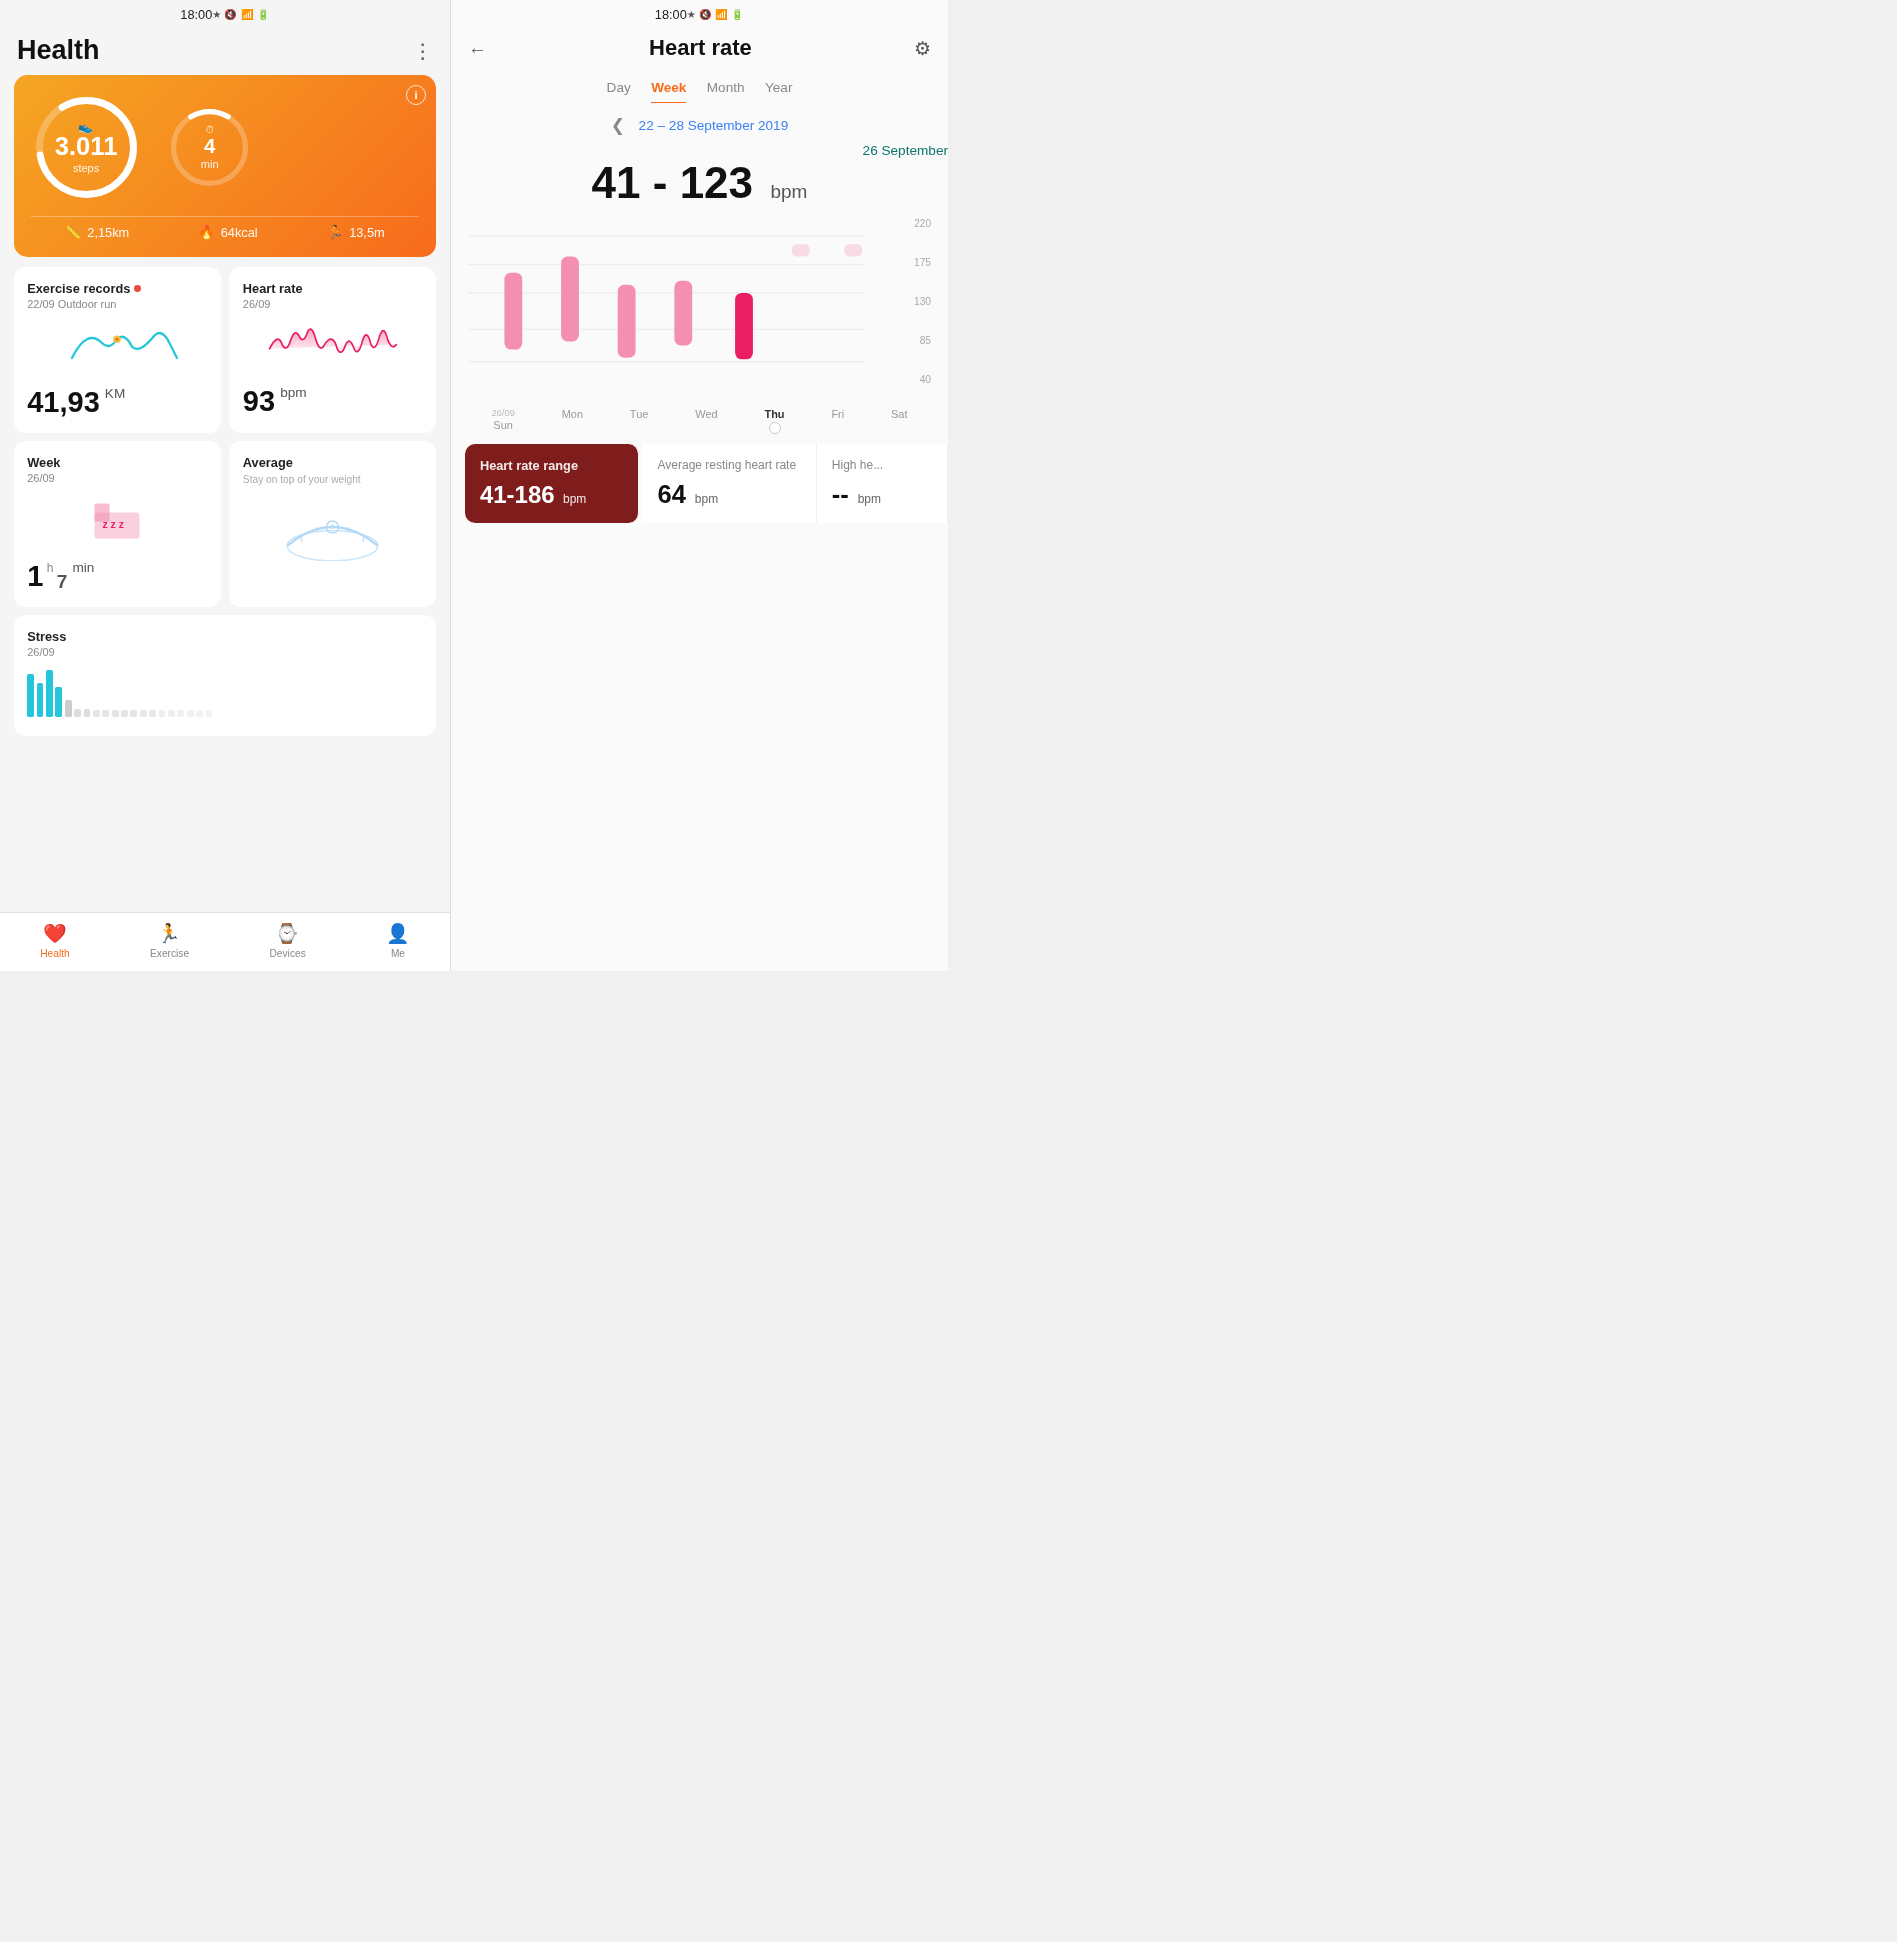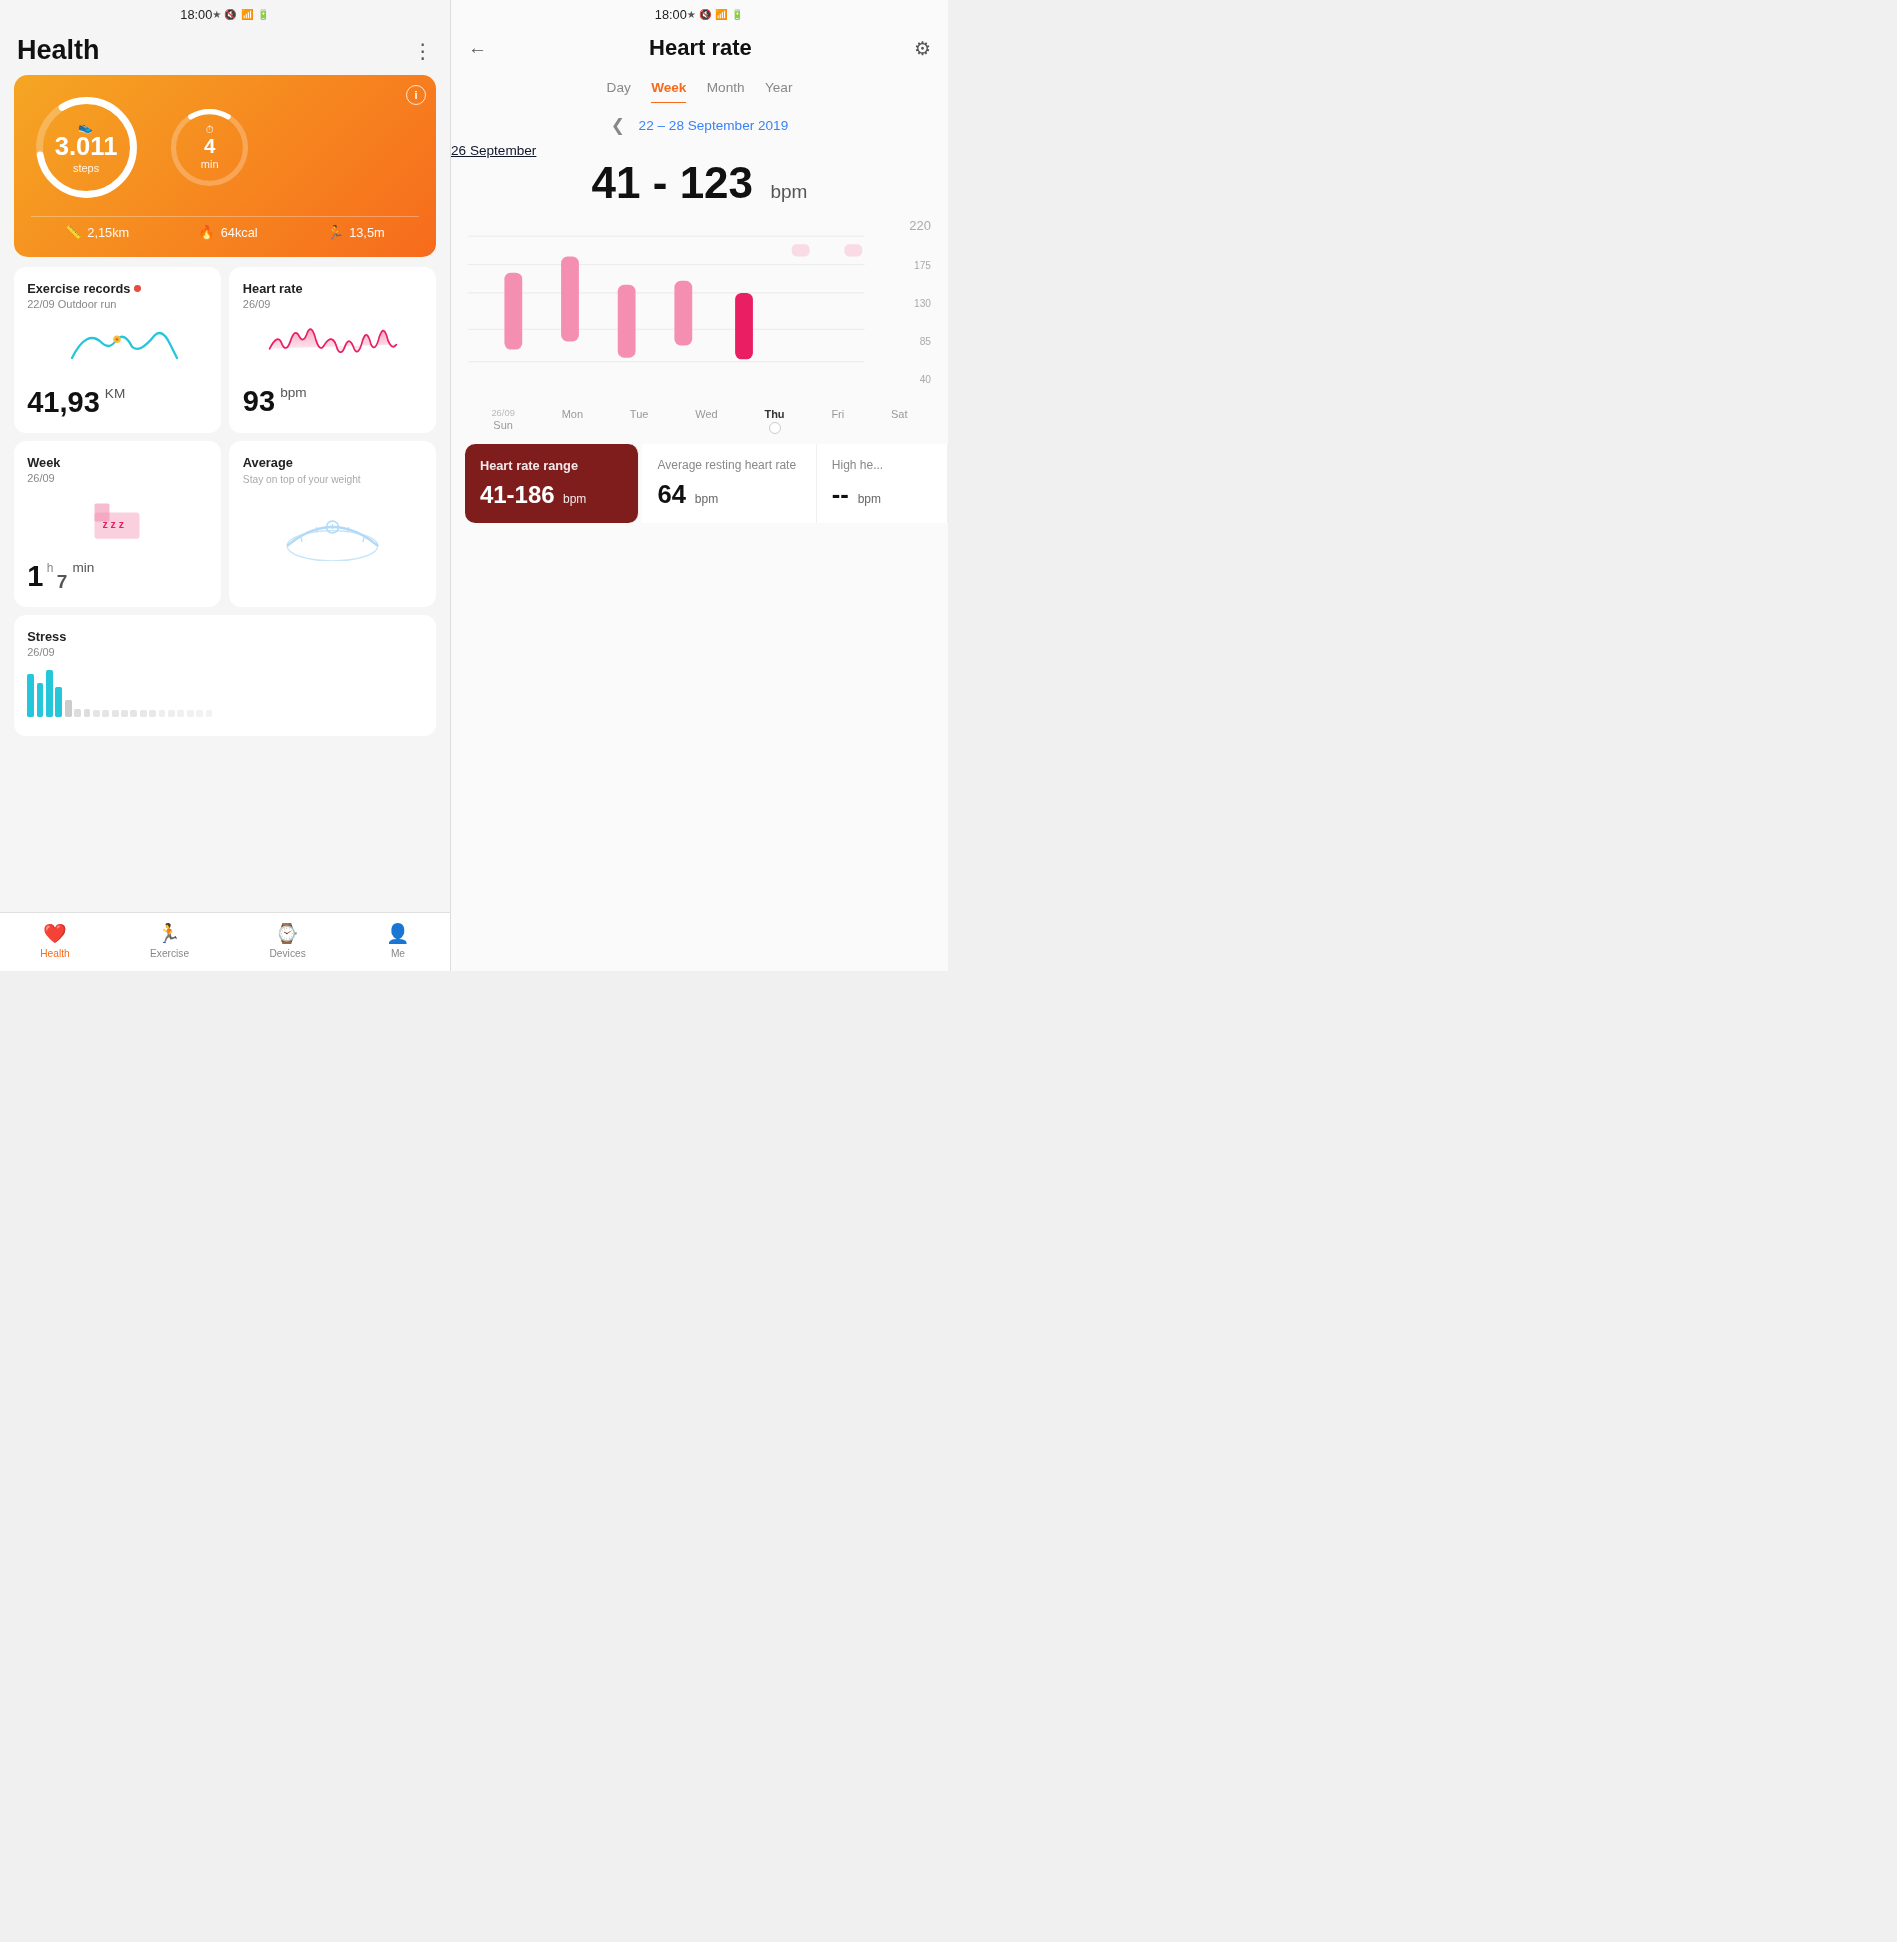--- a/index.html
+++ b/index.html
@@ -297,25 +297,24 @@
       font-size: 17px;
       color: #888;
       cursor: pointer;
     }
     .date-range {
       font-size: 13.6px;
       color: #3b82f6;
     }
 
     .selected-date {
-      text-align: left;
+      text-align: right;
       font-size: 13.6px;
-      color: #0f172a;
+      color: #0f766e;
       padding: 3.4px 0 1.7px;
-      text-decoration: underline;
     }
     .bpm-display {
       text-align: center;
       font-size: 44px;
       font-weight: 700;
       color: #111;
       line-height: 1.1;
     }
     .bpm-unit {
       font-size: 19px;
@@ -665,21 +664,21 @@
 
       <rect x="330" y="90" width="22" height="82" rx="8" class="bar-pink-dark"></rect>
 
       <rect x="400" y="30" width="22" height="15" rx="6" fill="#f8bbd0" opacity="0.5"></rect>
 
       <rect x="465" y="30" width="22" height="15" rx="6" fill="#f8bbd0" opacity="0.5"></rect>
     </svg>
 
     
     <div style="position:absolute;right:0;top:0;height:170px;display:flex;flex-direction:column;justify-content:space-between;padding:1.7px 0;">
-      <span class="y-label" style="font-size:13px;color:#aaa;">220</span>
+      <span class="y-label" style="font-size:10px;color:#aaa;">220</span>
       <span class="y-label" style="font-size:10.2px;color:#aaa;">175</span>
       <span class="y-label" style="font-size:10.2px;color:#aaa;">130</span>
       <span class="y-label" style="font-size:10.2px;color:#aaa;">85</span>
       <span class="y-label" style="font-size:10.2px;color:#aaa;">40</span>
     </div>
   </div>
 
   <div style="display:flex;justify-content:space-around;padding:3.4px 17px 0;margin-left:0;">
     <div class="x-label-col">
       <span class="x-label-top">26/09</span>

